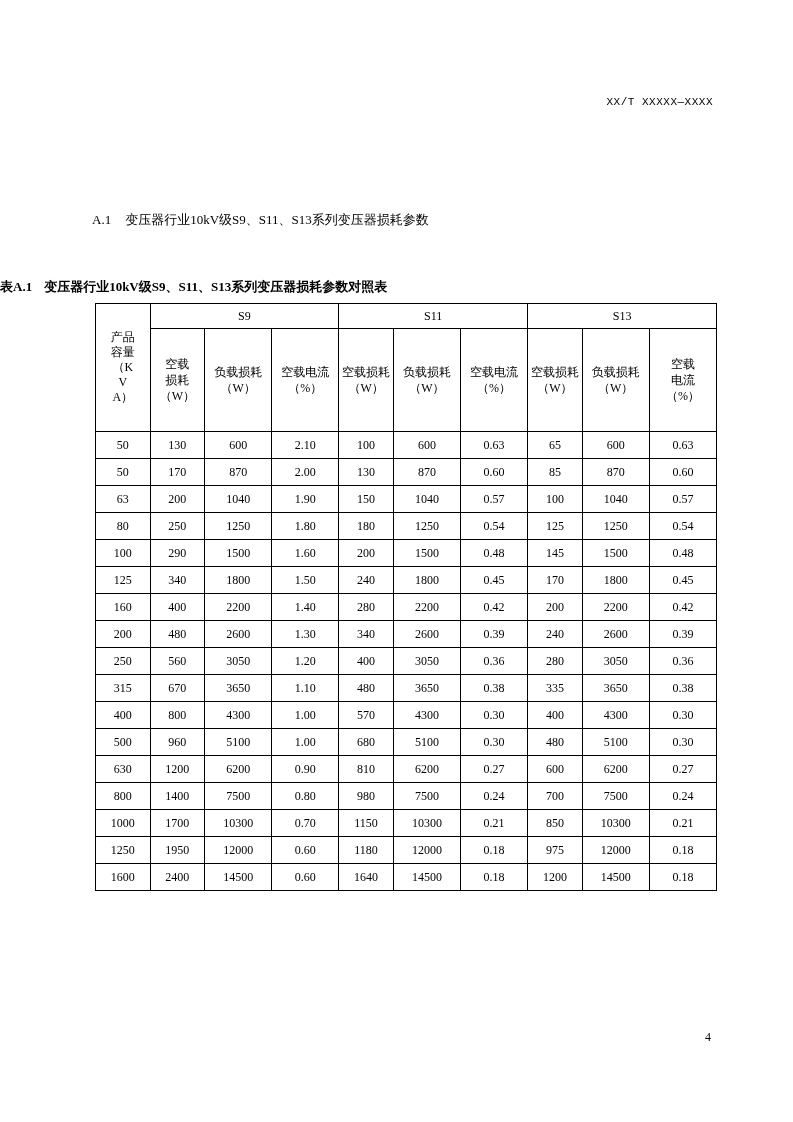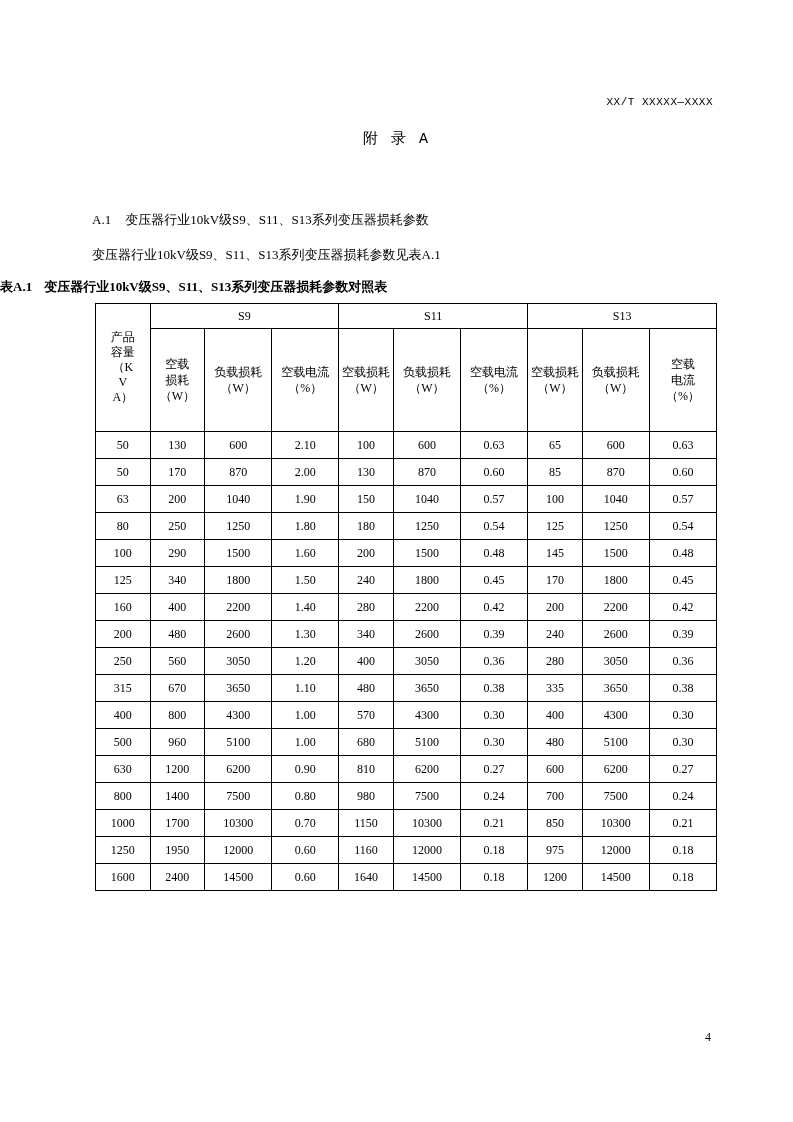--- a/index.html
+++ b/index.html
@@ -131,27 +131,25 @@
   .col-b { width: 64px; }
   .col-c { width: 64px; }
 </style>
 </head>
 <body>
 
 <div class="page">
 
   <div class="header-code">XX/T  XXXXX—XXXX</div>
 
-  <div class="annex-title">附 录 A</div>
 
   <div class="clause">
     <span class="num">A.1</span><span class="gap"></span><span>变压器行业10kV级S9、S11、S13系列变压器损耗参数</span>
   </div>
 
-  <div class="para">变压器行业10kV级S9、S11、S13系列变压器损耗参数见表A.1</div>
 
   <div class="table-caption">
     <span>表A.1</span><span class="cgap"></span><span>变压器行业10kV级S9、S11、S13系列变压器损耗参数对照表</span>
   </div>
 
   <table class="data">
     <colgroup>
       <col class="col-cap">
       <col class="col-a">
         <col class="col-b">
@@ -390,21 +388,21 @@
           <td>0.21</td>
           <td>850</td>
           <td>10300</td>
           <td>0.21</td>
         </tr>
         <tr>
           <td>1250</td>
           <td>1950</td>
           <td>12000</td>
           <td>0.60</td>
-          <td>1160</td>
+          <td>1180</td>
           <td>12000</td>
           <td>0.18</td>
           <td>975</td>
           <td>12000</td>
           <td>0.18</td>
         </tr>
         <tr>
           <td>1600</td>
           <td>2400</td>
           <td>14500</td>

